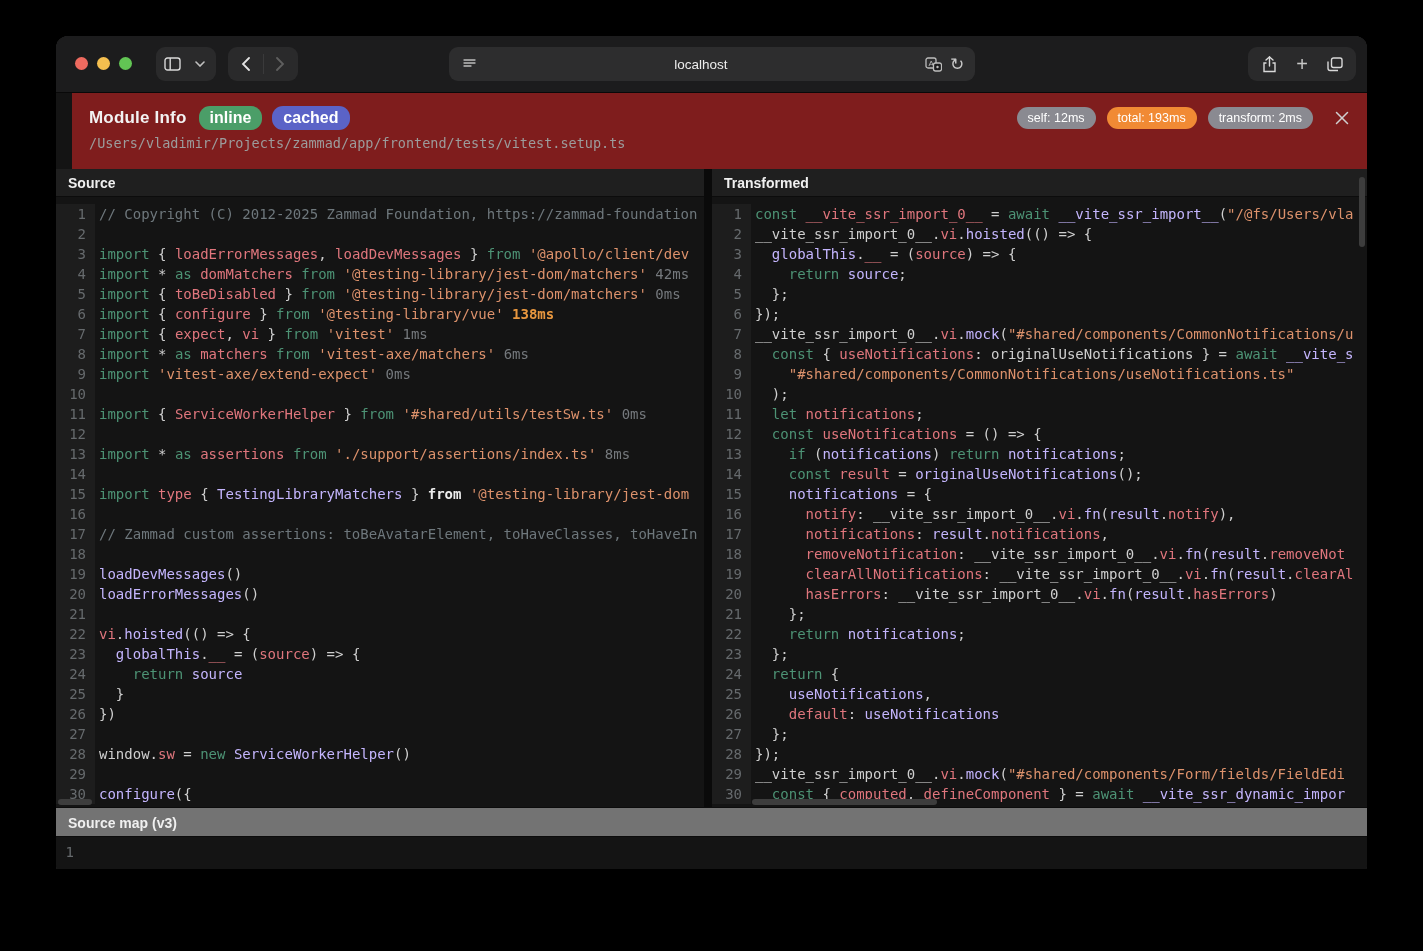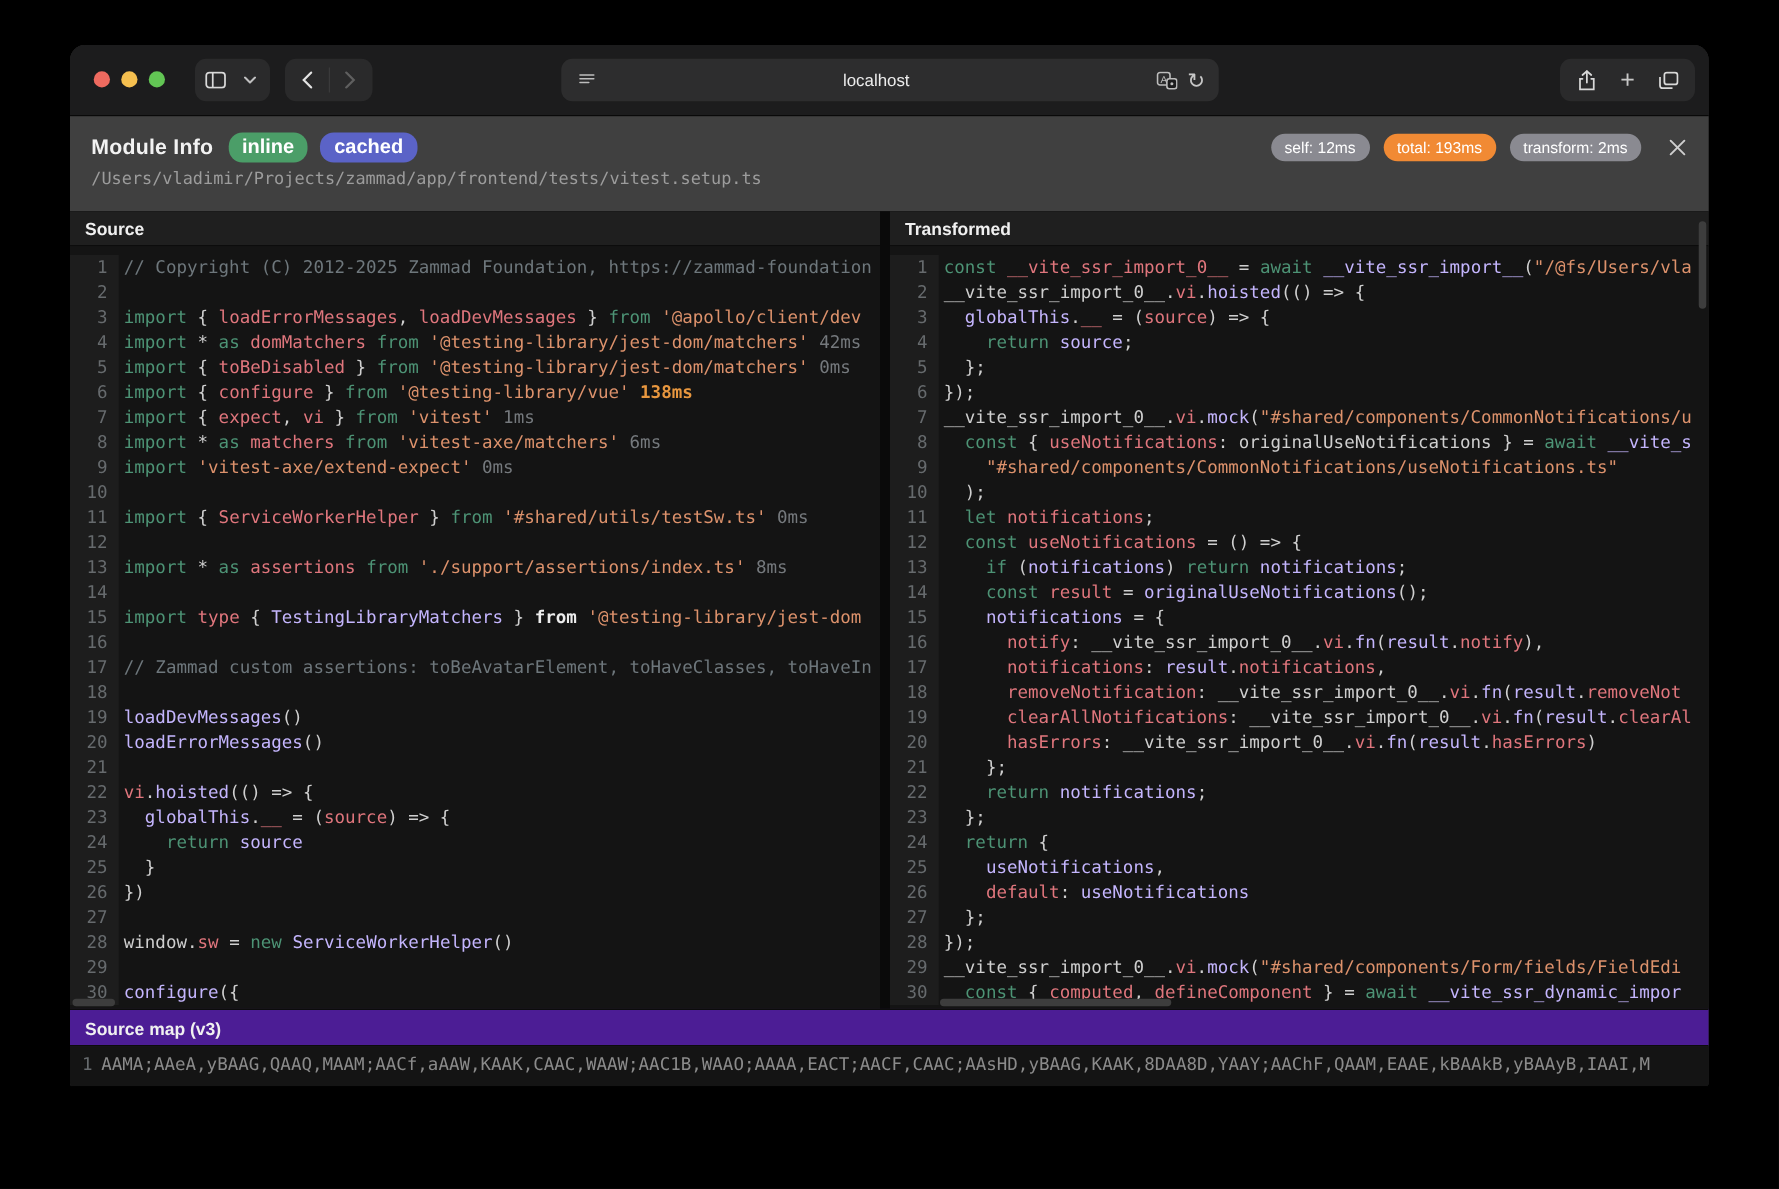--- a/index.html
+++ b/index.html
@@ -13,21 +13,21 @@
   .light{width:13px;height:13px;border-radius:50%;}
   .tbtn-group{position:absolute;top:11px;height:34px;background:#2a2a2b;border-radius:9px;
               display:flex;align-items:center;justify-content:space-evenly;color:#d9d9d9;}
   .addr{position:absolute;top:11px;left:393px;width:526px;height:34px;background:#2d2d2e;border-radius:9px;
         display:flex;align-items:center;color:#ececec;font-size:13.5px;}
   .addr .center{flex:1;text-align:center;}
   .ticon{display:flex;align-items:center;justify-content:center;width:24px;height:24px;color:#c7c7c7;}
   .glyph{font-size:16px;line-height:1;}
   
   .page{position:relative;height:784px;background:#141414;}
-  .mod-head{height:76px;padding:13px 16px 0 17px;box-sizing:border-box;background:#404040;}
+  .mod-head{height:76px;padding:13px 16px 0 17px;box-sizing:border-box;background:#7f1d1d;margin-left:16px;}
   .mod-row{display:flex;align-items:center;}
   .mod-title{font-size:17px;font-weight:bold;color:#f2f2f2;letter-spacing:.2px;}
   .badges{display:flex;gap:10px;margin-left:12px;}
   .badge{font-size:16px;font-weight:bold;color:#fff;padding:3px 11px;border-radius:11px;}
   .metrics{display:flex;gap:11px;margin-left:auto;}
   .pill{font-size:12.5px;font-weight:normal;color:#fff;padding:4px 11px;border-radius:12px;}
   .pill.gray{background:#8a8a91;}
   .pill.orange{background:#f18a34;}
   .close-btn{margin-left:20px;width:18px;height:18px;display:flex;align-items:center;justify-content:center;
              color:#cfcfcf;cursor:pointer;}
@@ -45,21 +45,21 @@
            overflow:hidden;height:603px;}
   .cl{display:flex;height:20px;line-height:20px;}
   .ln{flex:0 0 30px;text-align:right;padding-right:9px;color:#666a6d;background:#1d1d1d;user-select:none;}
   .code{padding-left:4px;color:#cfcfcf;}
   .k{color:#4d9375}.v{color:#e0767d}.s{color:#dd926c}.f{color:#c4b5fd}
   .p{color:#cfcfcf}.c{color:#6e777c}.w{color:#ededed;font-weight:bold}
   .t{color:#75797d}.to{color:#e8973f;font-weight:bold}
   .sb-v{position:absolute;right:2px;top:8px;width:6px;height:70px;border-radius:3px;background:#3d3d3d;}
   .sb-h{position:absolute;bottom:2px;height:6px;border-radius:3px;background:#3d3d3d;}
   
-  .smap-head{height:30px;line-height:30px;padding-left:12px;background:#4c1d95;border-top:1px solid #0c0c0c;
+  .smap-head{height:30px;line-height:30px;padding-left:12px;background:#737373;border-top:1px solid #0c0c0c;
              border-bottom:1px solid #0c0c0c;font-size:14px;font-weight:bold;color:#f0f0f0;box-sizing:border-box;}
   .smap-row{height:30px;display:flex;align-items:center;font-family:"DejaVu Sans Mono",monospace;font-size:14px;
             white-space:pre;overflow:hidden;background:#141414;position:relative;}
   .smap-row .ln{flex:0 0 18px;background:transparent;padding-right:7px;}
   .smap-text{color:#8b8b8b;}
   svg{display:block;}
 </style>
 </head>
 <body>
 
@@ -175,19 +175,18 @@
           <div class="phead">Transformed</div>
           <div class="codebox" id="tr-code"><div class="cl"><span class="ln">1</span><span class="code"><span class="k">const</span><span class="p"> </span><span class="v">__vite_ssr_import_0__</span><span class="p"> = </span><span class="k">await</span><span class="p"> </span><span class="f">__vite_ssr_import__</span><span class="p">(</span><span class="s">"/@fs/Users/vla</span></span></div><div class="cl"><span class="ln">2</span><span class="code"><span class="p">__vite_ssr_import_0__.</span><span class="v">vi</span><span class="p">.</span><span class="f">hoisted</span><span class="p">(() =&gt; {</span></span></div><div class="cl"><span class="ln">3</span><span class="code"><span class="p">  </span><span class="f">globalThis</span><span class="p">.</span><span class="v">__</span><span class="p"> = (</span><span class="v">source</span><span class="p">) =&gt; {</span></span></div><div class="cl"><span class="ln">4</span><span class="code"><span class="p">    </span><span class="k">return</span><span class="p"> </span><span class="f">source</span><span class="p">;</span></span></div><div class="cl"><span class="ln">5</span><span class="code"><span class="p">  };</span></span></div><div class="cl"><span class="ln">6</span><span class="code"><span class="p">});</span></span></div><div class="cl"><span class="ln">7</span><span class="code"><span class="p">__vite_ssr_import_0__.</span><span class="v">vi</span><span class="p">.</span><span class="f">mock</span><span class="p">(</span><span class="s">"#shared/components/CommonNotifications/u</span></span></div><div class="cl"><span class="ln">8</span><span class="code"><span class="p">  </span><span class="k">const</span><span class="p"> { </span><span class="v">useNotifications</span><span class="p">: originalUseNotifications } = </span><span class="k">await</span><span class="p"> </span><span class="f">__vite_s</span></span></div><div class="cl"><span class="ln">9</span><span class="code"><span class="p">    </span><span class="s">"#shared/components/CommonNotifications/useNotifications.ts"</span></span></div><div class="cl"><span class="ln">10</span><span class="code"><span class="p">  );</span></span></div><div class="cl"><span class="ln">11</span><span class="code"><span class="p">  </span><span class="k">let</span><span class="p"> </span><span class="v">notifications</span><span class="p">;</span></span></div><div class="cl"><span class="ln">12</span><span class="code"><span class="p">  </span><span class="k">const</span><span class="p"> </span><span class="v">useNotifications</span><span class="p"> = () =&gt; {</span></span></div><div class="cl"><span class="ln">13</span><span class="code"><span class="p">    </span><span class="k">if</span><span class="p"> (</span><span class="f">notifications</span><span class="p">) </span><span class="k">return</span><span class="p"> </span><span class="f">notifications</span><span class="p">;</span></span></div><div class="cl"><span class="ln">14</span><span class="code"><span class="p">    </span><span class="k">const</span><span class="p"> </span><span class="v">result</span><span class="p"> = </span><span class="f">originalUseNotifications</span><span class="p">();</span></span></div><div class="cl"><span class="ln">15</span><span class="code"><span class="p">    </span><span class="f">notifications</span><span class="p"> = {</span></span></div><div class="cl"><span class="ln">16</span><span class="code"><span class="p">      </span><span class="v">notify</span><span class="p">: __vite_ssr_import_0__.</span><span class="v">vi</span><span class="p">.</span><span class="f">fn</span><span class="p">(</span><span class="f">result</span><span class="p">.</span><span class="v">notify</span><span class="p">),</span></span></div><div class="cl"><span class="ln">17</span><span class="code"><span class="p">      </span><span class="v">notifications</span><span class="p">: </span><span class="f">result</span><span class="p">.</span><span class="v">notifications</span><span class="p">,</span></span></div><div class="cl"><span class="ln">18</span><span class="code"><span class="p">      </span><span class="v">removeNotification</span><span class="p">: __vite_ssr_import_0__.</span><span class="v">vi</span><span class="p">.</span><span class="f">fn</span><span class="p">(</span><span class="f">result</span><span class="p">.</span><span class="v">removeNot</span></span></div><div class="cl"><span class="ln">19</span><span class="code"><span class="p">      </span><span class="v">clearAllNotifications</span><span class="p">: __vite_ssr_import_0__.</span><span class="v">vi</span><span class="p">.</span><span class="f">fn</span><span class="p">(</span><span class="f">result</span><span class="p">.</span><span class="v">clearAl</span></span></div><div class="cl"><span class="ln">20</span><span class="code"><span class="p">      </span><span class="v">hasErrors</span><span class="p">: __vite_ssr_import_0__.</span><span class="v">vi</span><span class="p">.</span><span class="f">fn</span><span class="p">(</span><span class="f">result</span><span class="p">.</span><span class="v">hasErrors</span><span class="p">)</span></span></div><div class="cl"><span class="ln">21</span><span class="code"><span class="p">    };</span></span></div><div class="cl"><span class="ln">22</span><span class="code"><span class="p">    </span><span class="k">return</span><span class="p"> </span><span class="f">notifications</span><span class="p">;</span></span></div><div class="cl"><span class="ln">23</span><span class="code"><span class="p">  };</span></span></div><div class="cl"><span class="ln">24</span><span class="code"><span class="p">  </span><span class="k">return</span><span class="p"> {</span></span></div><div class="cl"><span class="ln">25</span><span class="code"><span class="p">    </span><span class="f">useNotifications</span><span class="p">,</span></span></div><div class="cl"><span class="ln">26</span><span class="code"><span class="p">    </span><span class="v">default</span><span class="p">: </span><span class="f">useNotifications</span></span></div><div class="cl"><span class="ln">27</span><span class="code"><span class="p">  };</span></span></div><div class="cl"><span class="ln">28</span><span class="code"><span class="p">});</span></span></div><div class="cl"><span class="ln">29</span><span class="code"><span class="p">__vite_ssr_import_0__.</span><span class="v">vi</span><span class="p">.</span><span class="f">mock</span><span class="p">(</span><span class="s">"#shared/components/Form/fields/FieldEdi</span></span></div><div class="cl"><span class="ln">30</span><span class="code"><span class="p">  </span><span class="k">const</span><span class="p"> { </span><span class="v">computed</span><span class="p">, </span><span class="v">defineComponent</span><span class="p"> } = </span><span class="k">await</span><span class="p"> </span><span class="f">__vite_ssr_dynamic_impor</span></span></div></div>
           <div class="sb-v"></div>
           <div class="sb-h" style="left:40px;width:185px;"></div>
         </div>
       </div>
 
       <div class="smap-head">Source map (v3)</div>
       <div class="smap-row">
         <span class="ln">1</span>
-        <span class="smap-text">AAMA;AAeA,yBAAG,QAAQ,MAAM;AACf,aAAW,KAAK,CAAC,WAAW;AAC1B,WAAO;AAAA,EACT;AACF,CAAC;AAsHD,yBAAG,KAAK,8DAA8D,YAAY;AAChF,QAAM,EAAE,kBAAkB,yBAAyB,IAAI,M</span>
         
       </div>
 
     </div>
   </div>
 </div>
 
 </body></html>

